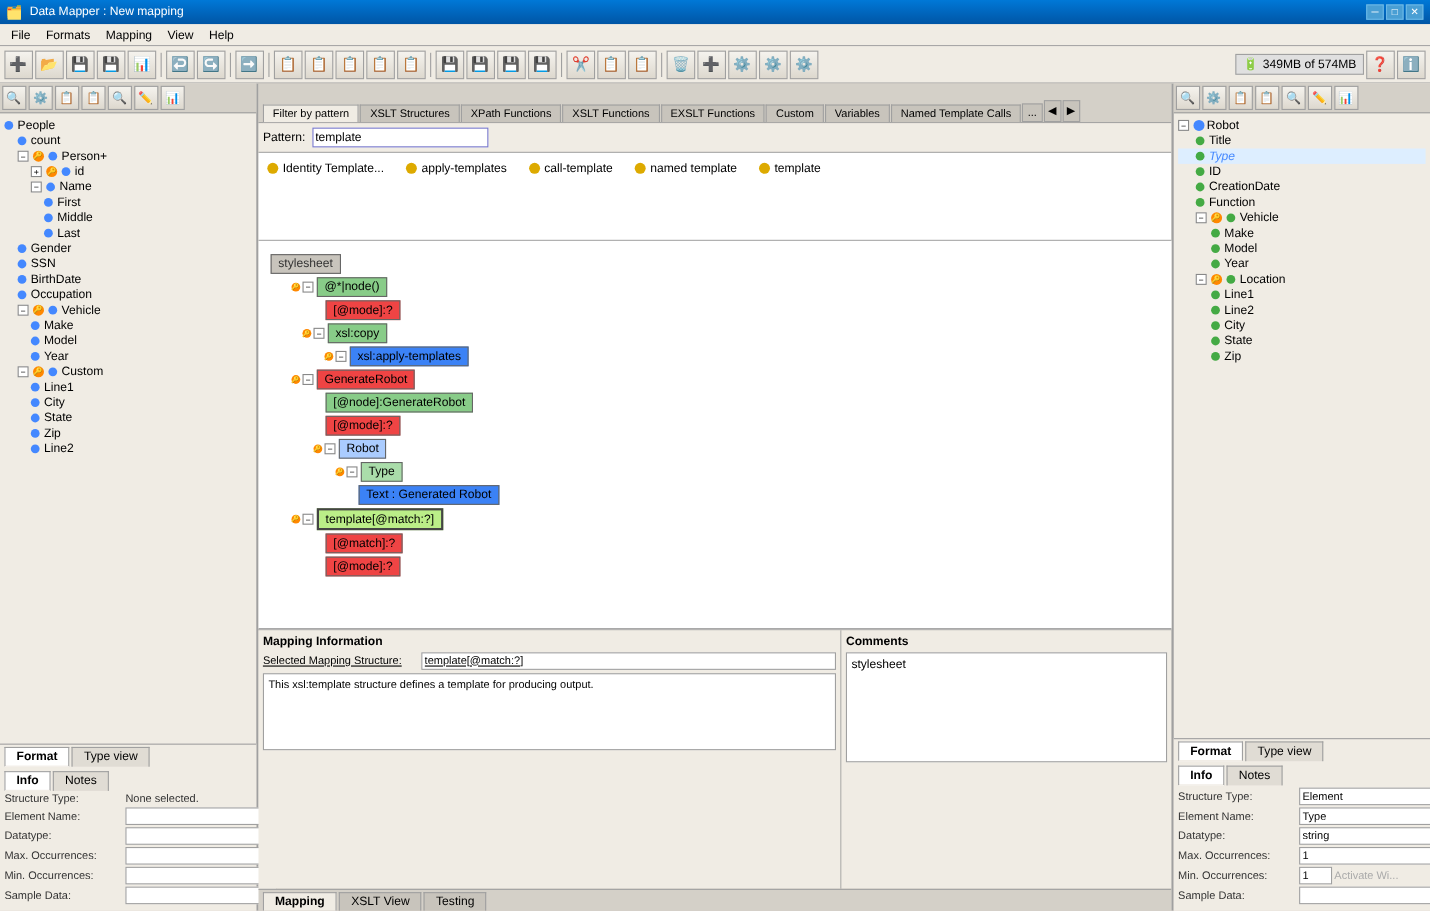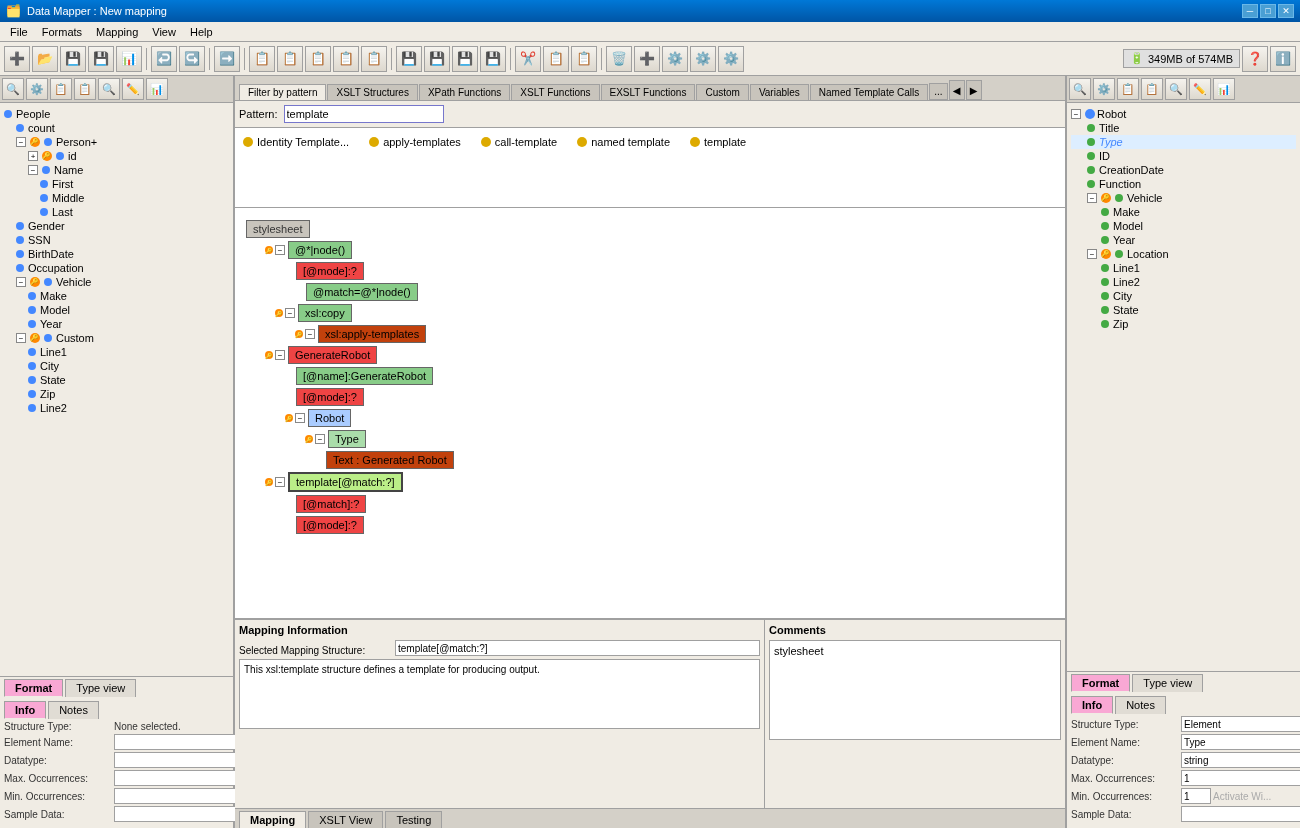--- a/index.html
+++ b/index.html
@@ -94,21 +94,21 @@
     }
     .tab-row { display: flex; gap: 2px; padding: 2px 4px 0; }
     .tab-btn {
       padding: 2px 10px;
       border: 1px solid #a0a0a0;
       background: #e0dcd4;
       cursor: pointer;
       border-bottom: none;
       font-size: 11px;
     }
-    .tab-btn.active { background: #f9a8d4; border-bottom: 1px solid #f0ece4; font-weight: bold; }
+    .tab-btn.active { background: #ffffff; border-bottom: 1px solid #f0ece4; font-weight: bold; }
     .tab-content { padding: 4px; }
 
     .field-row { display: flex; align-items: center; margin-bottom: 2px; }
     .field-label { width: 110px; font-size: 10px; color: #333; flex-shrink: 0; }
     .field-input {
       flex: 1;
       height: 16px;
       border: 1px solid #a0a0a0;
       background: white;
       font-size: 10px;
@@ -122,21 +122,21 @@
       flex-direction: column;
       min-width: 0;
     }
 
     
     .func-tabs {
       background: #d4d0c8;
       border-bottom: 1px solid #a0a0a0;
       display: flex;
       align-items: flex-end;
-      padding: 4px 4px 0;
+      padding: 15px 4px 0;
       gap: 1px;
     }
     .func-tab {
       padding: 2px 8px;
       border: 1px solid #a0a0a0;
       background: #c8c4bc;
       cursor: pointer;
       font-size: 10px;
       border-bottom: none;
       white-space: nowrap;
@@ -198,40 +198,40 @@
       border: 1px solid #666;
       cursor: pointer;
       white-space: nowrap;
       margin: 1px;
     }
     .map-box-gray { background: #c8c4bc; color: #333; }
     .map-box-green { background: #88cc88; color: #000; }
     .map-box-yellow { background: #ef4444; color: #000; }
     .map-box-blue { background: #aaccff; color: #000; }
     .map-box-light-green { background: #aaddaa; color: #000; }
-    .map-box-green2 { background: #c2410c; color: #000; }
+    .map-box-green2 { background: #3b82f6; color: #000; }
 
     .map-row { display: flex; align-items: center; gap: 2px; margin: 1px 0; }
     .map-expand-btn { width: 10px; height: 10px; border: 1px solid #888; background: #fff; display: inline-flex; align-items: center; justify-content: center; font-size: 8px; cursor: pointer; flex-shrink: 0; }
     .map-dot { width: 8px; height: 8px; border-radius: 50%; background: #ff8800; display: inline-flex; align-items: center; justify-content: center; font-size: 6px; color: white; flex-shrink: 0; }
 
     
     .bottom-info {
-      height: 189px;
+      height: 236px;
       display: flex;
       border-top: 1px solid #a0a0a0;
     }
     .mapping-info {
       flex: 1;
       background: #f0ece4;
       border-right: 1px solid #a0a0a0;
       padding: 4px;
     }
     .mi-title { font-weight: bold; font-size: 11px; margin-bottom: 4px; }
-    .mi-field-row { display: flex; align-items: flex-end; gap: 16px; margin-bottom: 3px; }
+    .mi-field-row { display: flex; align-items: center; gap: 4px; margin-bottom: 3px; text-decoration: underline; }
     .mi-label { font-size: 10px; width: 140px; flex-shrink: 0; }
     .mi-input { flex: 1; height: 16px; border: 1px solid #a0a0a0; background: white; font-size: 10px; padding: 0 2px; }
     .mi-tabs { display: flex; gap: 2px; margin-bottom: 2px; }
     .mi-tab { padding: 1px 8px; border: 1px solid #a0a0a0; background: #e0dcd4; cursor: pointer; font-size: 10px; }
     .mi-tab.active { background: white; font-weight: bold; }
     .mi-desc { width: 100%; height: 70px; border: 1px solid #a0a0a0; background: white; font-size: 10px; padding: 4px; resize: none; }
 
     .comments-panel {
       width: 300px;
       background: #f0ece4;
@@ -555,23 +555,20 @@
         <div class="map-row" style="padding-left:20px;">
           <span class="map-dot">🔑</span>
           <div class="map-expand-btn">−</div>
           <div class="map-box map-box-green">@*|node()</div>
         </div>
 
         <div class="map-row" style="padding-left:50px;">
           <div class="map-box map-box-yellow">[@mode]:?</div>
         </div>
 
-        <div class="map-row" style="padding-left:60px;">
-          <div class="map-box map-box-green">@match=@*|node()</div>
-        </div>
 
         <div class="map-row" style="padding-left:30px;">
           <span class="map-dot">🔑</span>
           <div class="map-expand-btn">−</div>
           <div class="map-box map-box-green">xsl:copy</div>
         </div>
 
         <div class="map-row" style="padding-left:50px;">
           <span class="map-dot">🔑</span>
           <div class="map-expand-btn">−</div>
@@ -579,21 +576,21 @@
         </div>
 
 
         <div class="map-row" style="padding-left:20px;">
           <span class="map-dot">🔑</span>
           <div class="map-expand-btn">−</div>
           <div class="map-box map-box-yellow">GenerateRobot</div>
         </div>
 
         <div class="map-row" style="padding-left:50px;">
-          <div class="map-box map-box-green">[@name]:GenerateRobot</div>
+          <div class="map-box map-box-green">[@node]:GenerateRobot</div>
         </div>
 
         <div class="map-row" style="padding-left:50px;">
           <div class="map-box map-box-yellow">[@mode]:?</div>
         </div>
 
         <div class="map-row" style="padding-left:40px;">
           <span class="map-dot">🔑</span>
           <div class="map-expand-btn">−</div>
           <div class="map-box map-box-blue">Robot</div>

